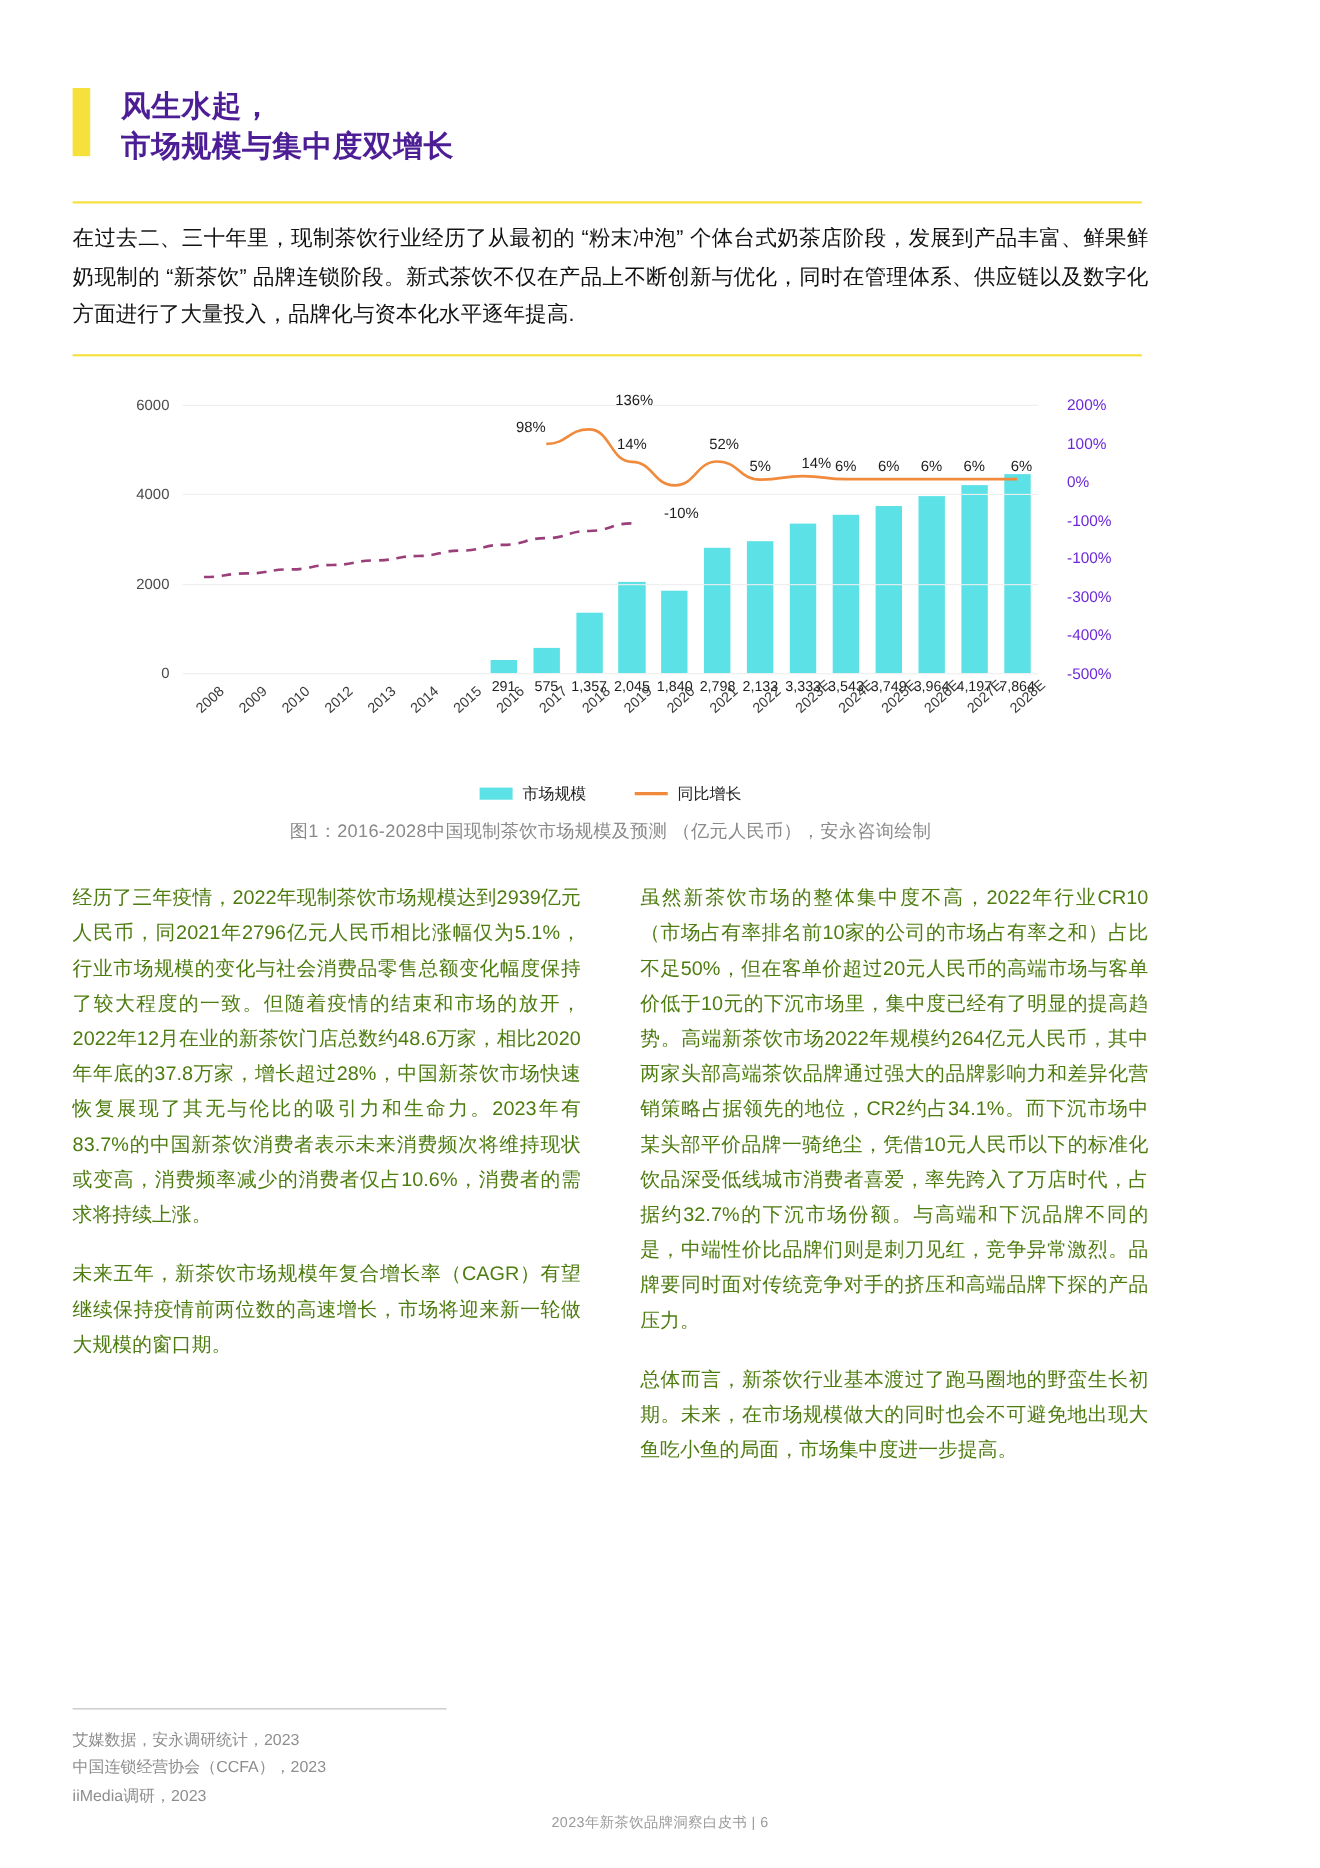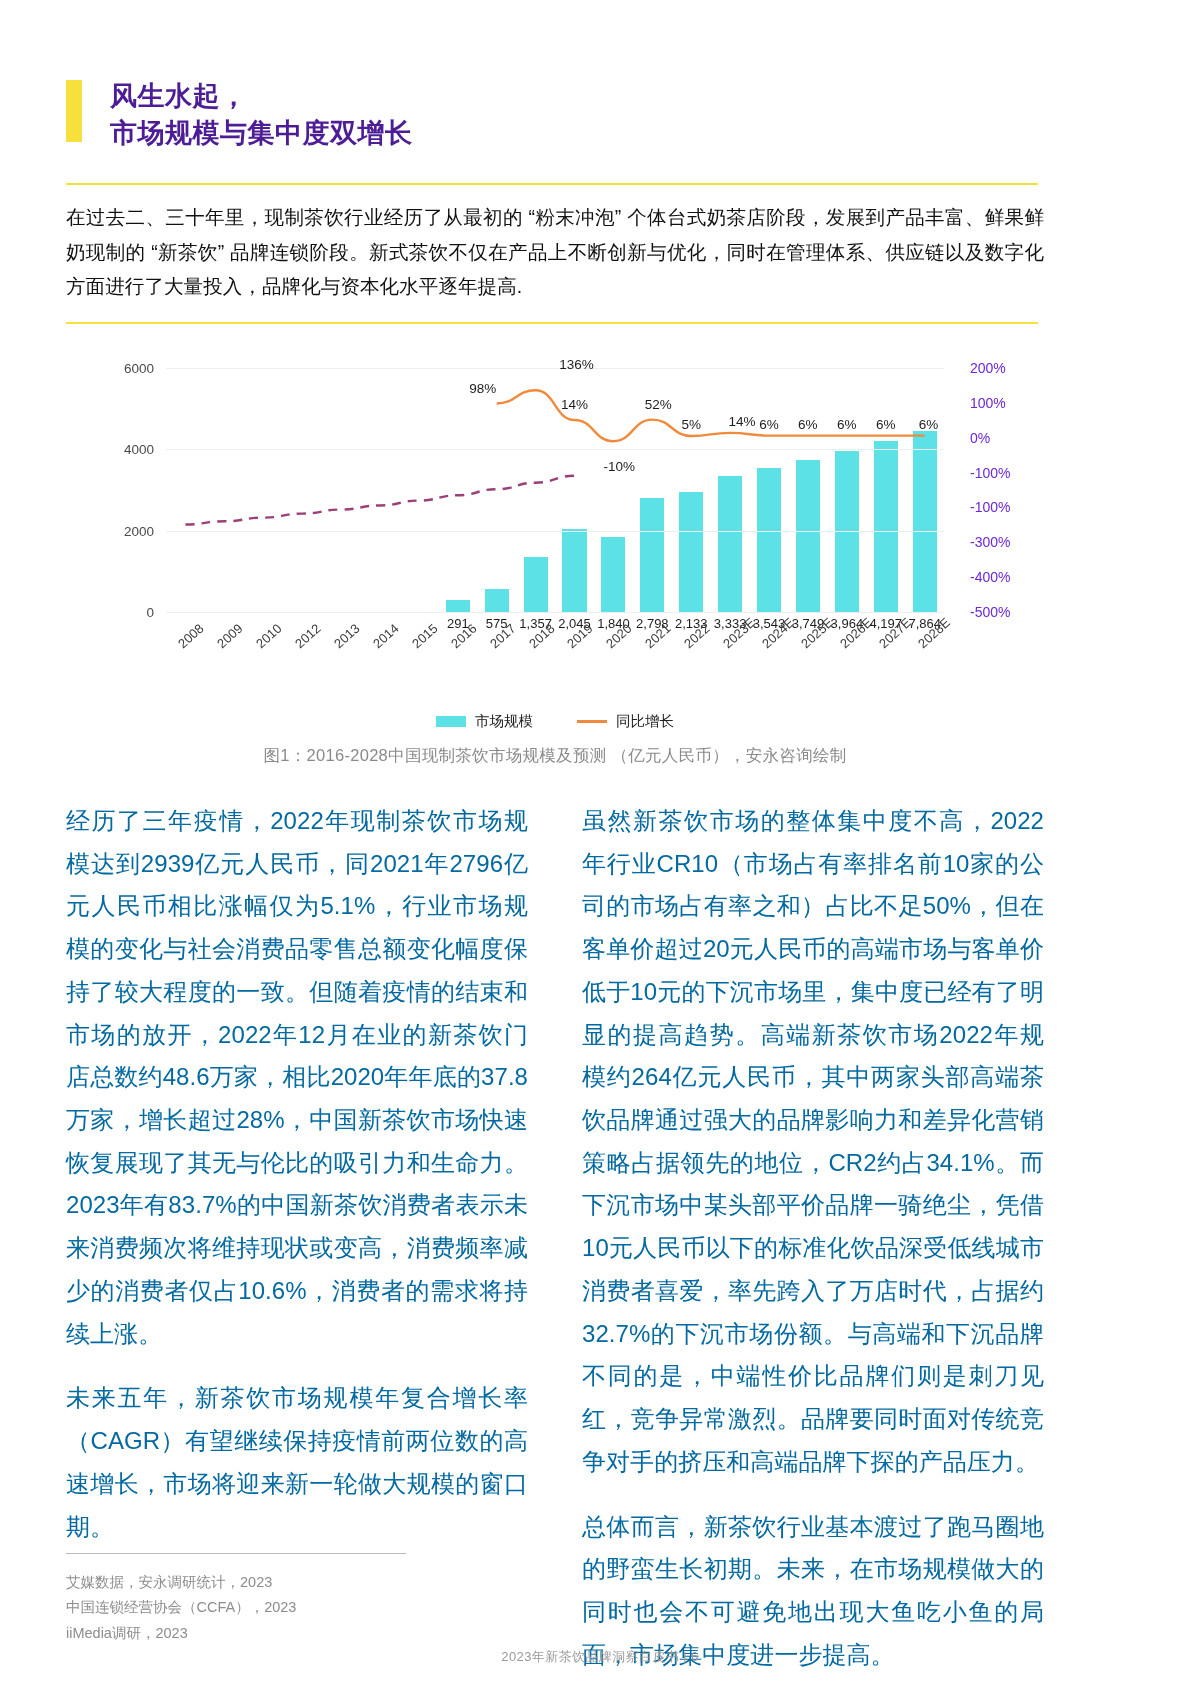--- a/index.html
+++ b/index.html
@@ -60,21 +60,21 @@
             justify-content:center; gap:44px; align-items:center; }
   .lg { display:flex; align-items:center; gap:9px; font-size:14.5px; color:#222; }
   .lg .swatch-bar { width:30px; height:11px; background:#5CE1E6; display:block; }
   .lg .swatch-line { width:30px; height:3px; background:#F08A3C; display:block; }
 
   .caption { position:absolute; left:66px; top:745px; width:978px;
              font-size:16.5px; color:#8a8a8a; letter-spacing:0.3px;text-align:center; }
 
   
   .cols { position:absolute; left:66px; top:800px; width:978px; display:flex; gap:54px; }
-  .col { width:462px; font-size:24px; line-height:1.78; color:#0369a1; text-align:justify;
+  .col { width:462px; font-size:18px; line-height:1.78; color:#4d7c0f; text-align:justify;
          letter-spacing:0.05px; }
   .col p { margin:0 0 22px 0; }
 
   
   .fn-rule { position:absolute; left:66px; top:1553px; width:340px; height:1px; background:#bbbbbb; }
   .footnotes { position:absolute; left:66px; top:1570px; width:600px;
                font-size:14.5px; line-height:1.75; color:#8d8d8d; }
 
   .footer { position:absolute; left:0; right:0; top:1648px; text-align:center;
             font-size:13px; color:#9a9a9a; letter-spacing:0.4px; }

